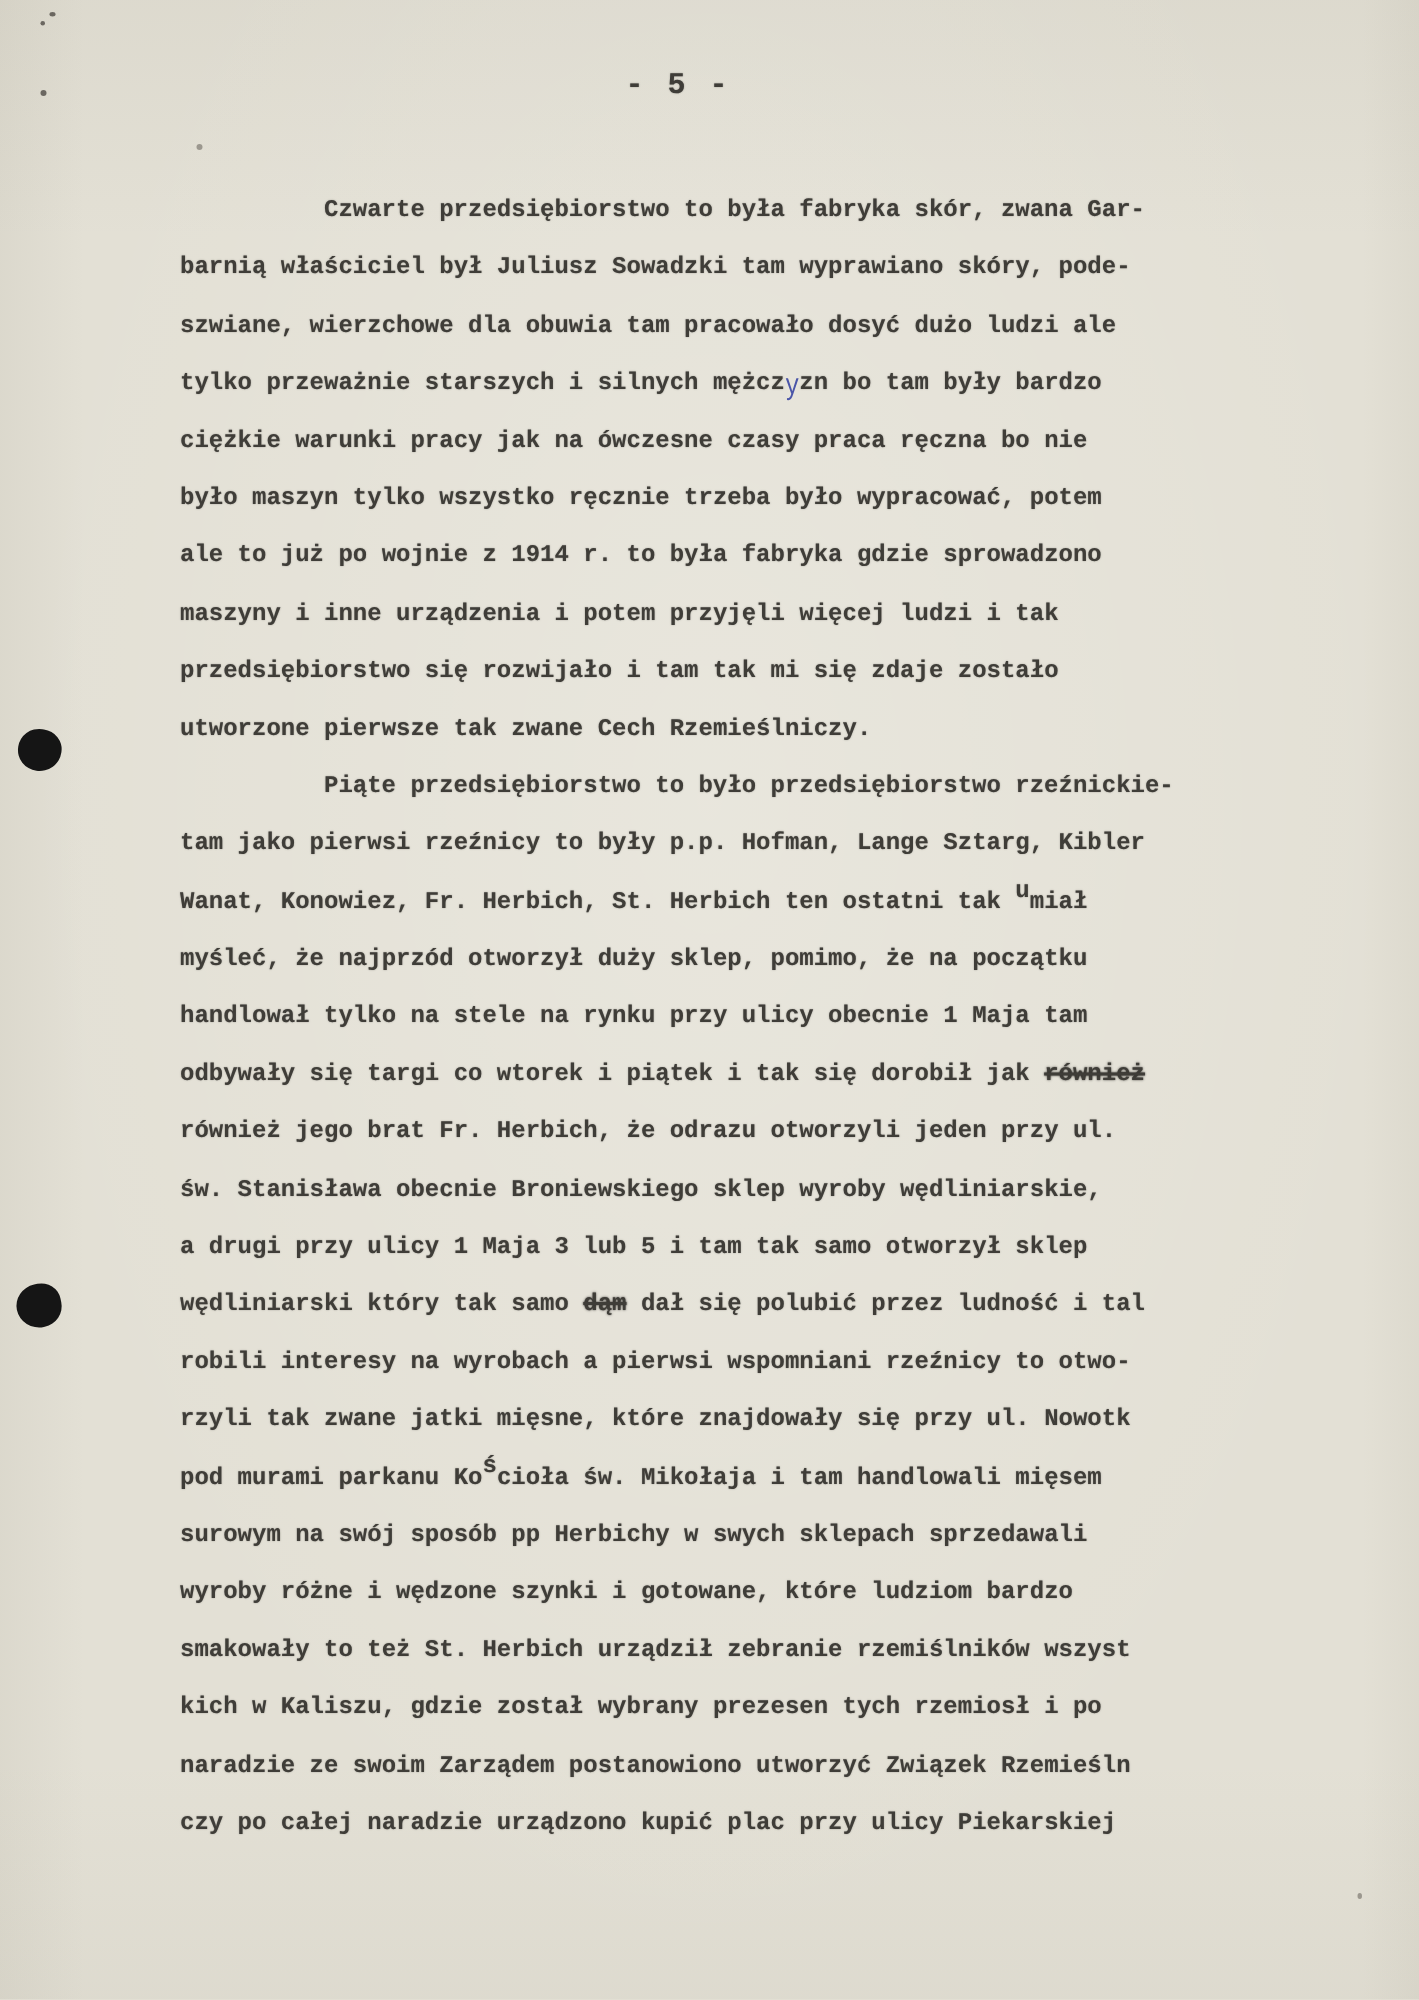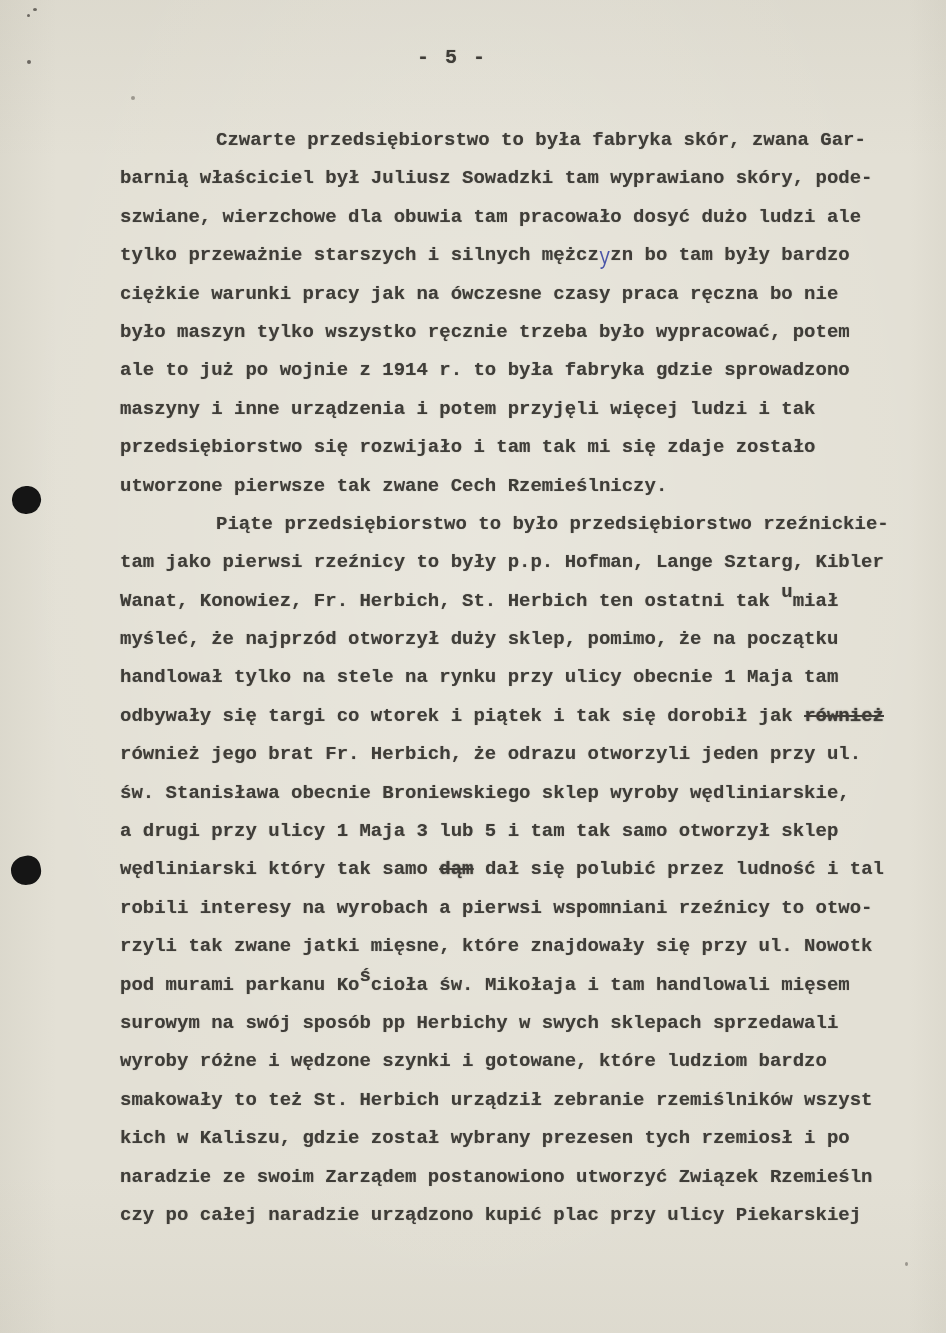--- a/index.html
+++ b/index.html
@@ -32,21 +32,21 @@
     letter-spacing: 2px;
     color: var(--ink, #3f3d38);
     text-shadow: 0 0 1px rgba(62,60,55,0.55);
   }
   .text-body {
     position: absolute;
     top: 121px;
     left: 120px;
     width: 790px;
     color: var(--ink, #3f3d38);
-    font-size: 19px;
+    font-size: 16px;
     font-weight: bold;
     line-height: 38.4px;
     text-shadow: 0 0 1px rgba(62,60,55,0.5);
     white-space: pre-wrap;
   }
   .paragraph { margin: 0; }
   .line { height: 38.4px; white-space: nowrap; }
   .line.first { text-indent: 96px; }
   .seg.sup {
     position: relative;

